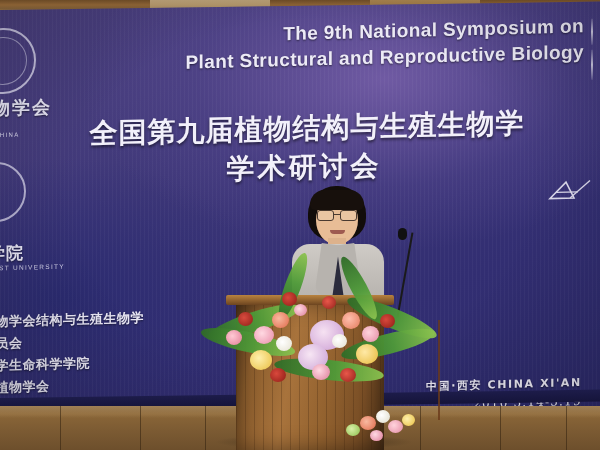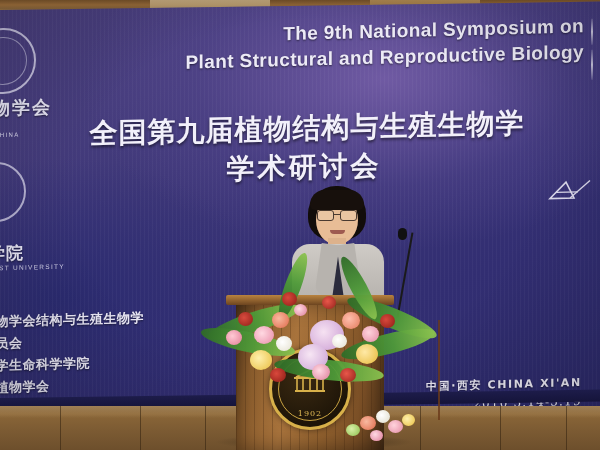--- a/index.html
+++ b/index.html
@@ -285,30 +285,20 @@
     <div class="p-lapelR"></div>
   </div>
 
   <div class="mic"></div>
   <div class="mic-h"></div>
   <div class="cable"></div>
 
   <div class="podium">
     <div class="grain"></div>
     <div class="top"></div>
-    <div class="seal">
-      <div class="ring"></div>
-      <svg class="bldg" viewBox="0 0 34 24">
-        <path d="M2 22 L32 22" stroke="#d8b14a" stroke-width="2"></path>
-        <path d="M4 22 L4 10 M10 22 L10 10 M17 22 L17 10 M24 22 L24 10 M30 22 L30 10" stroke="#d8b14a" stroke-width="1.6"></path>
-        <path d="M1 9 L33 9" stroke="#d8b14a" stroke-width="2"></path>
-        <path d="M17 1 L31 8 L3 8 Z" fill="none" stroke="#d8b14a" stroke-width="1.6"></path>
-      </svg>
-      <div class="yr">1902</div>
-    </div>
   </div>
 
   <div class="bouquet">
     <div class="frond" style="left:-8px;  top:44px;  transform:rotate(-18deg);"></div>
     <div class="frond" style="left:-14px; top:64px;  transform:rotate(12deg);"></div>
     <div class="frond" style="left:130px; top:40px;  transform:rotate(22deg);"></div>
     <div class="frond" style="left:126px; top:66px;  transform:rotate(-14deg);"></div>
     <div class="frond" style="left:44px;  top:10px;  transform:rotate(-70deg);height:16px;width:70px;"></div>
     <div class="frond" style="left:110px; top:12px;  transform:rotate(62deg);height:16px;width:70px;"></div>
     <div class="frond" style="left:60px;  top:92px;  transform:rotate(6deg);width:110px;"></div>

